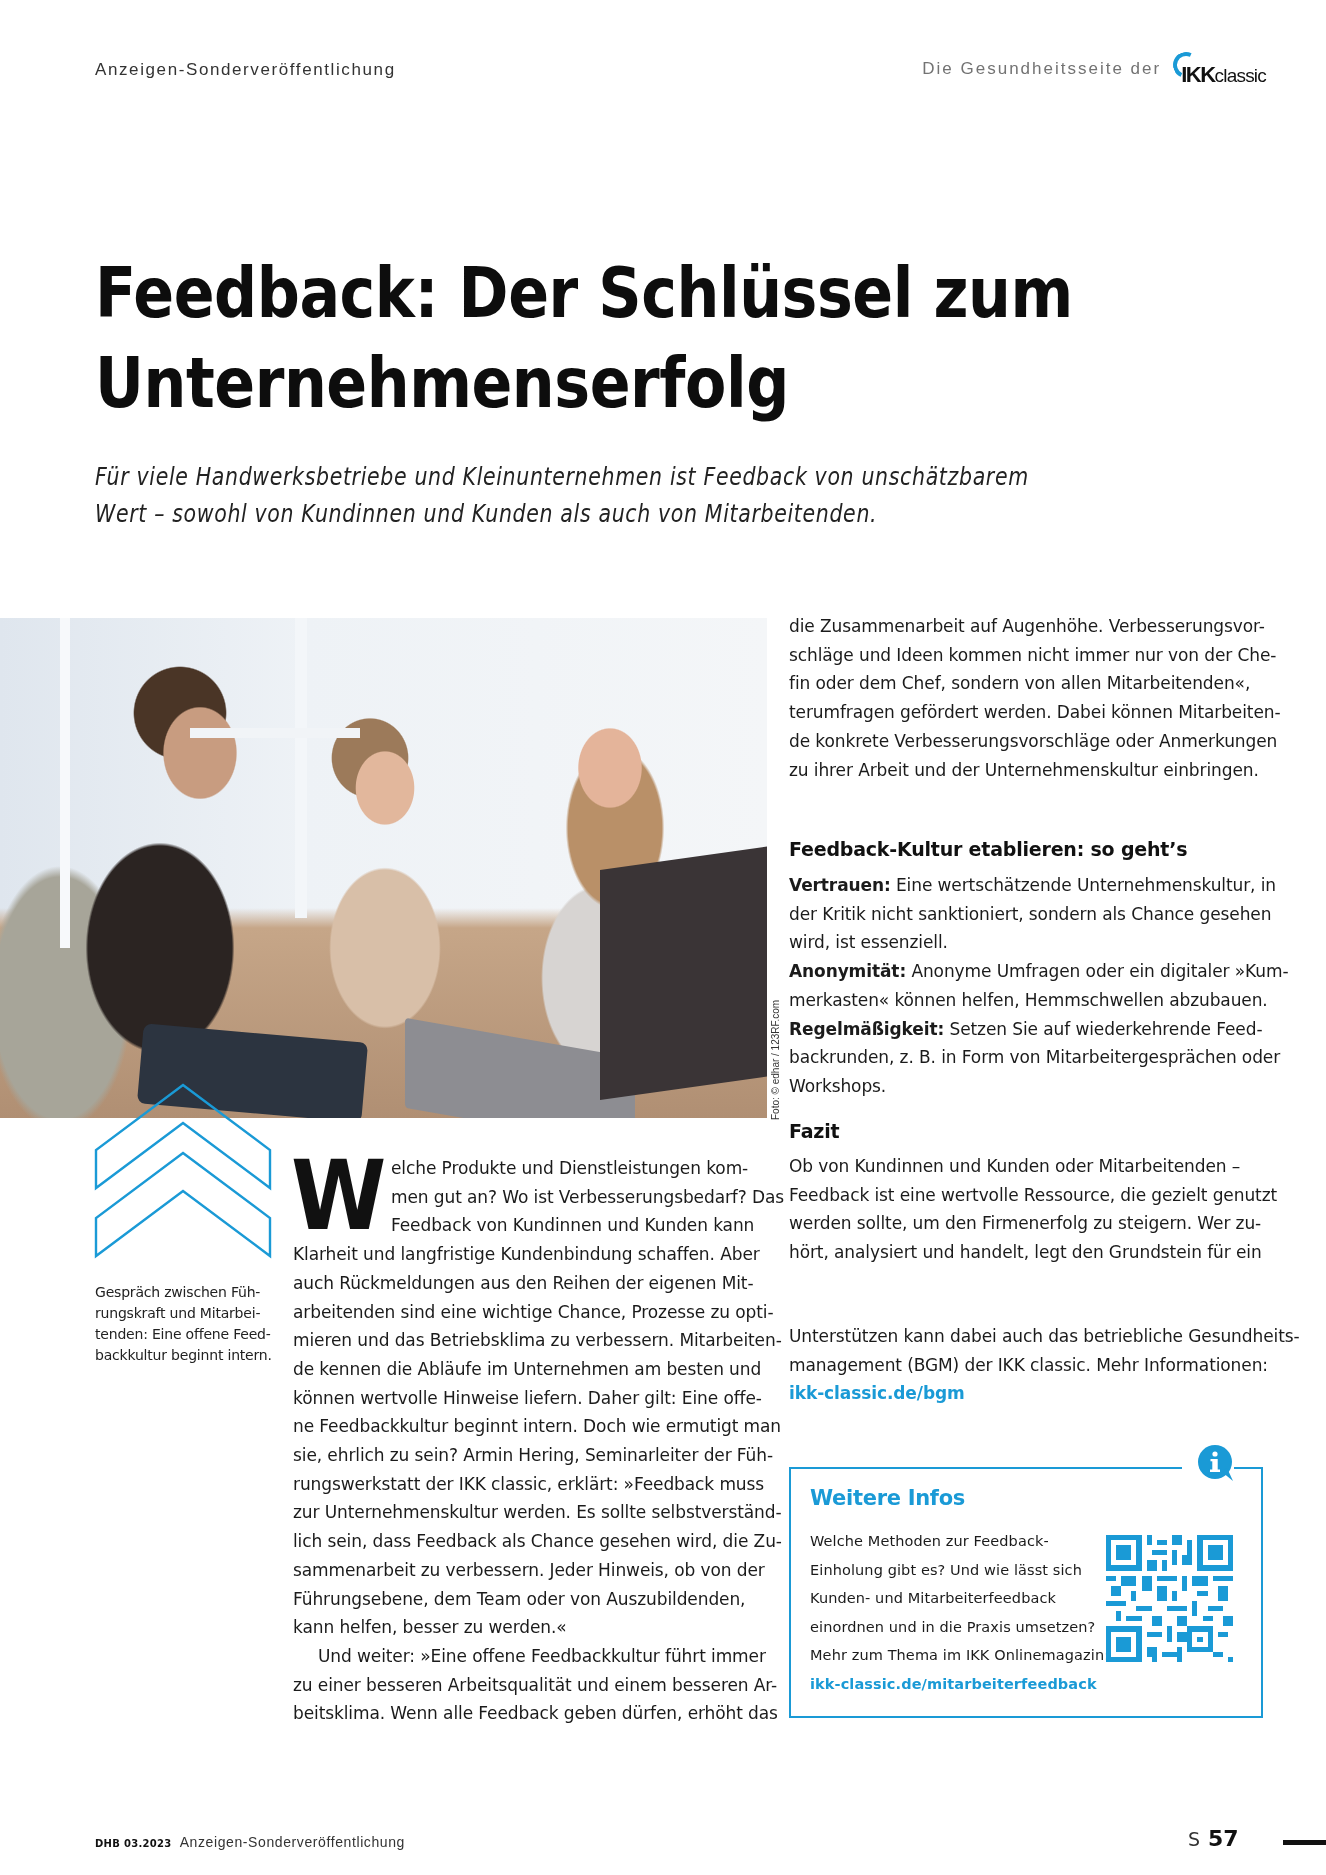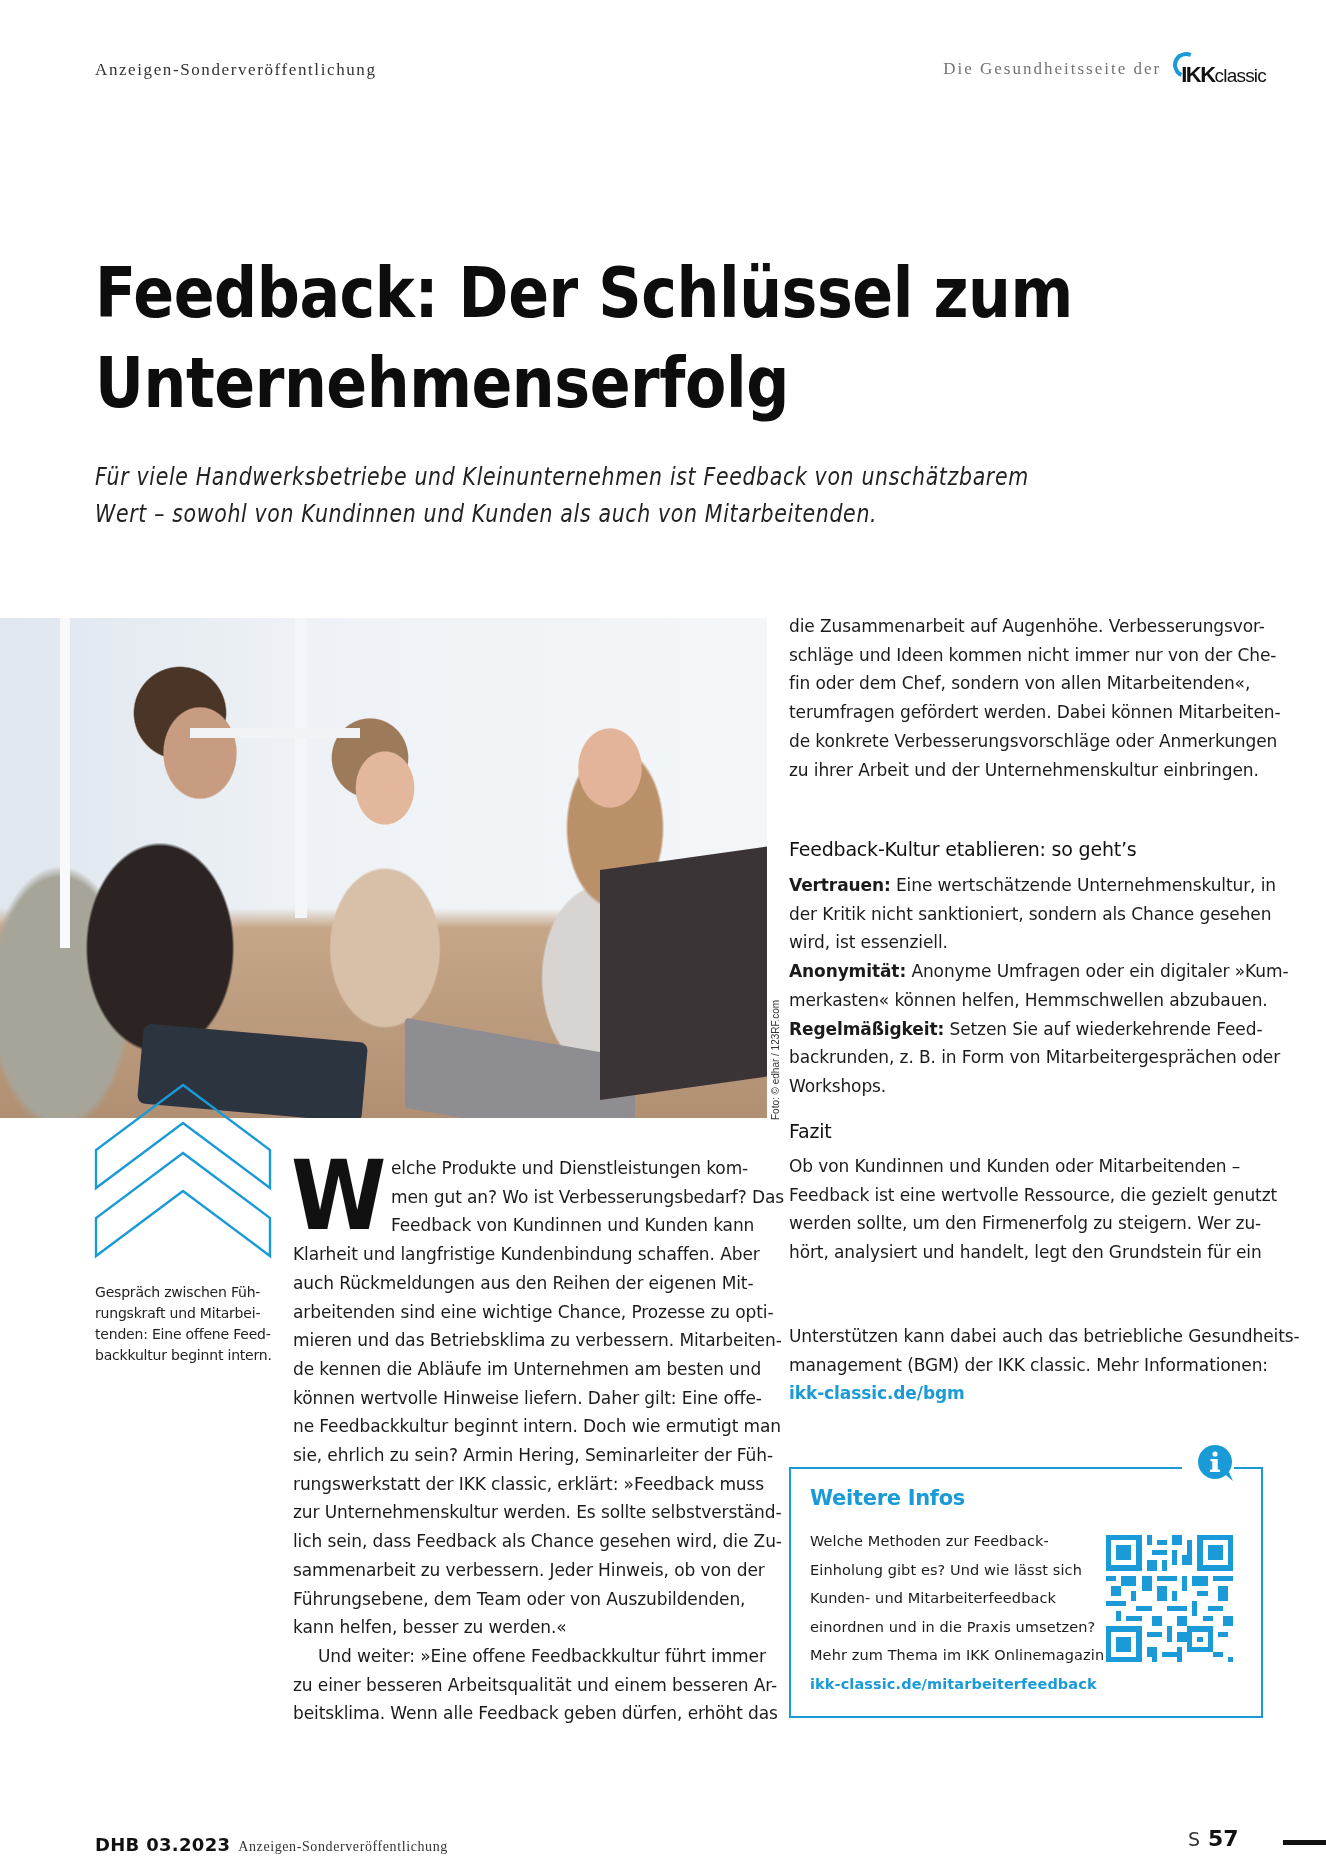--- a/index.html
+++ b/index.html
@@ -1,19 +1,19 @@
 <!DOCTYPE html>
 <html><head>
 <meta charset="utf-8">
 <style>
   * { box-sizing: border-box; margin: 0; padding: 0; }
   html, body { width: 1326px; height: 1875px; background: #ffffff; overflow: hidden; }
   body { position: relative; font-family: "DejaVu Sans", sans-serif; color: #1a1a1a; }
 
-  .mono { font-family: Liberation Serif, serif; }
+  .mono { font-family: Liberation Sans, sans-serif; }
 
   
   .hdr-left { position: absolute; left: 95px; top: 60px; font-size: 17px; letter-spacing: 1.6px; color: #333; }
   .hdr-right { position: absolute; right: 60px; top: 52px; display: flex; align-items: center; gap: 14px; }
   .hdr-right .tag { font-size: 17px; letter-spacing: 2px; color: #737373; }
   .logo { position: relative; display: flex; align-items: baseline; height: 34px; }
   .logo .ring { position: absolute; left: -2px; top: 0px; width: 26px; height: 26px; border: 4px solid #1a9ad6; border-right-color: transparent; border-bottom-color: transparent; border-radius: 50%; transform: rotate(-20deg); }
   .logo .ikk { font-family: "Liberation Sans", sans-serif; font-weight: 700; font-size: 22px; letter-spacing: -1.5px; color: #111; margin-top: 10px; padding-left: 6px; }
   .logo .classic { font-family: "Liberation Sans", sans-serif; font-size: 19px; letter-spacing: -0.8px; color: #111; }
 
@@ -55,41 +55,41 @@
   .body-col { position: absolute; font-size: 17px; line-height: 28.7px; color: #1b1b1b; letter-spacing: -0.1px; }
   .col-mid { left: 293px; top: 1154px; width: 470px; }
   .col-right { left: 789px; width: 470px; }
   .line { display: block; white-space: nowrap; }
   .dropcap-wrap { position: relative; }
   .dropcap { position: absolute; left: -2px; top: 2px; font-family: "DejaVu Sans", sans-serif; font-weight: 700; font-size: 96px; line-height: 80px; transform: scaleX(0.9); transform-origin: left top; color: #111; }
   .indent-dc { padding-left: 98px; }
   .indent-p { padding-left: 25px; }
 
   .r1 { top: 612px; }
-  .sub-h { position: absolute; left: 789px; font-weight: 400; font-size: 19px; color: #111; letter-spacing: -0.2px; }
+  .sub-h { position: absolute; left: 789px; font-weight: 700; font-size: 19px; color: #111; letter-spacing: -0.2px; }
   .h-kultur { top: 838px; }
   .r2 { top: 871px; }
   .h-fazit { top: 1120px; }
   .r3 { top: 1152px; }
   .r4 { top: 1322px; }
   b.lbl { font-weight: 700; }
   .link { color: #1a9ad6; font-weight: 700; }
 
   
   .info-box { position: absolute; left: 789px; top: 1467px; width: 474px; height: 251px; border: 2.5px solid #1a9ad6; }
   .info-gap { position: absolute; left: 1182px; top: 1460px; width: 52px; height: 14px; background: #fff; }
   .info-icon { position: absolute; left: 1196px; top: 1444px; width: 38px; height: 38px; }
   .info-title { position: absolute; left: 810px; top: 1486px; font-weight: 700; font-size: 21px; color: #1a9ad6; letter-spacing: -0.3px; }
   .info-text { position: absolute; left: 810px; top: 1527px; width: 310px; font-size: 14.5px; line-height: 28.6px; color: #1b1b1b; }
   .info-text .line { letter-spacing: 0.1px; }
   .qr { position: absolute; left: 1106px; top: 1535px; width: 127px; height: 127px; }
 
   
   .ftr-left { position: absolute; left: 95px; top: 1834px; display: flex; align-items: baseline; gap: 8px; }
-  .ftr-left .issue { font-weight: 700; font-size: 18px; letter-spacing: 0.3px; color: #111; }
+  .ftr-left .issue { font-weight: 700; font-size: 10px; letter-spacing: 0.3px; color: #111; }
   .ftr-left .sec { font-size: 14px; letter-spacing: 0.6px; color: #333; }
   .ftr-right { position: absolute; left: 1188px; top: 1826px; display: flex; align-items: baseline; gap: 8px; }
   .ftr-right .s { font-size: 19px; color: #333; }
   .ftr-right .num { font-weight: 700; font-size: 22px; color: #111; }
   .ftr-bar { position: absolute; left: 1283px; top: 1840px; width: 43px; height: 5px; background: #111; }
 </style>
 </head>
 <body>
 
 <div class="hdr-left mono">Anzeigen-Sonderveröffentlichung</div>

